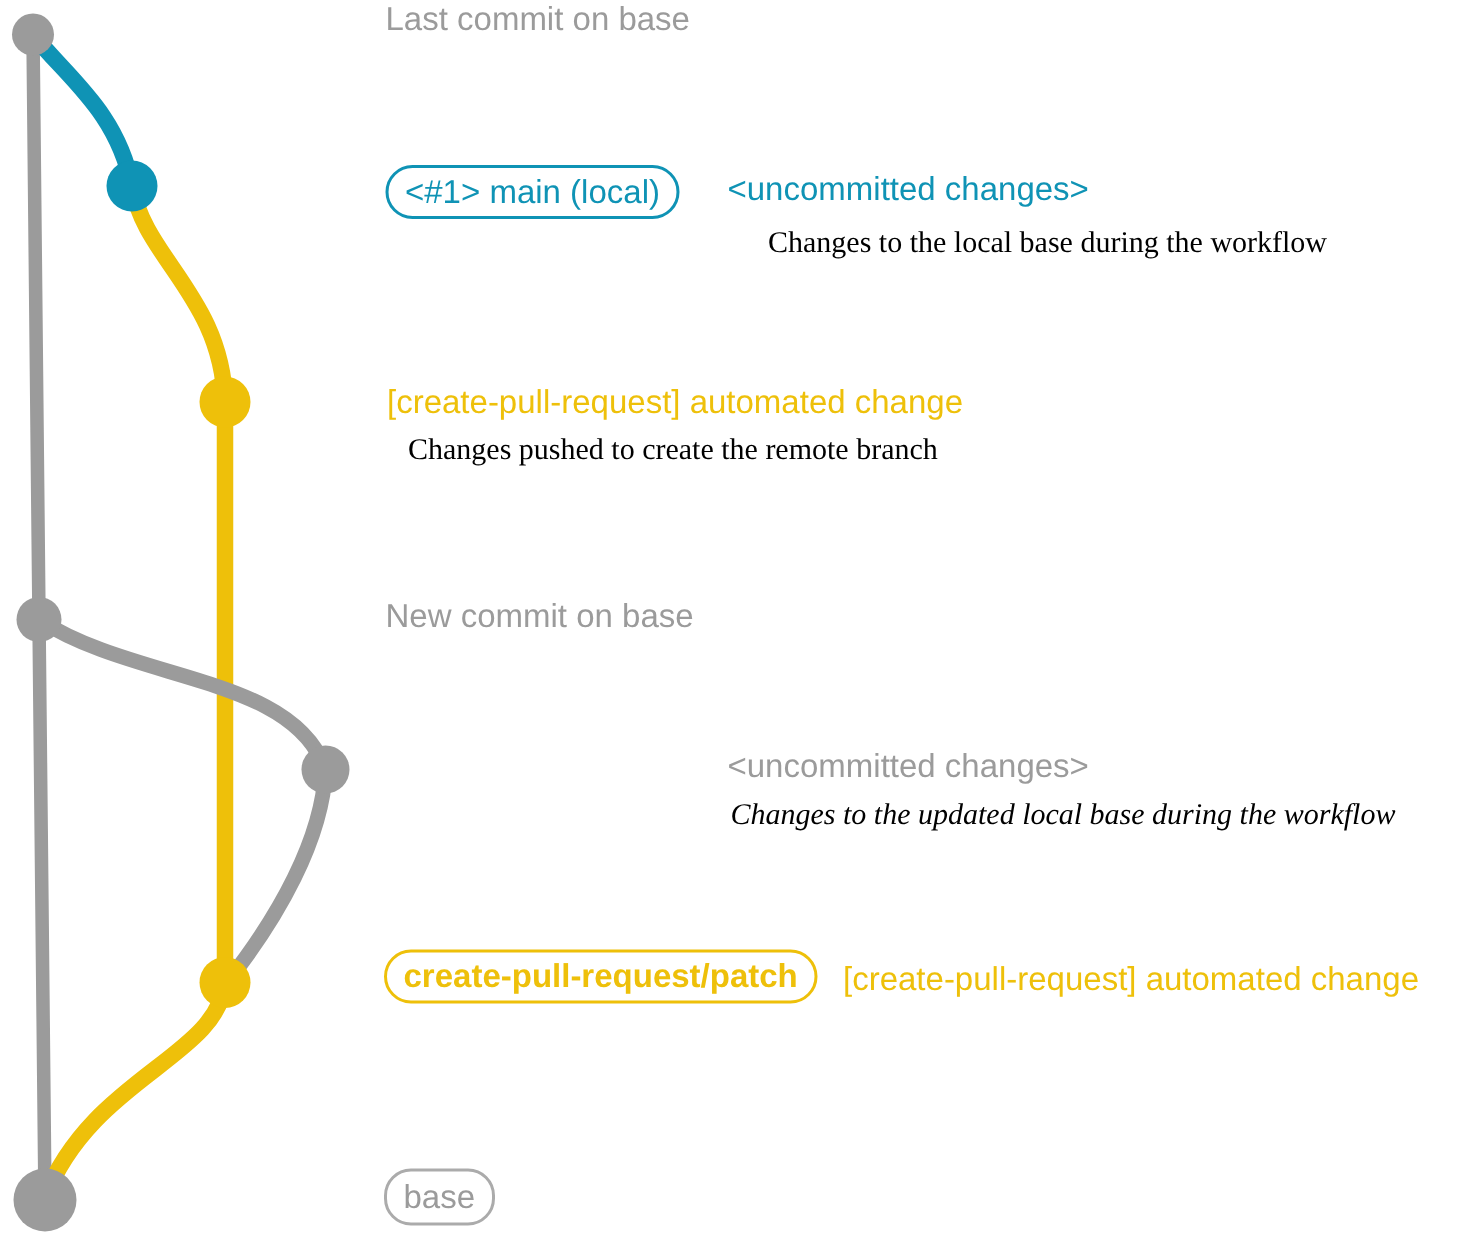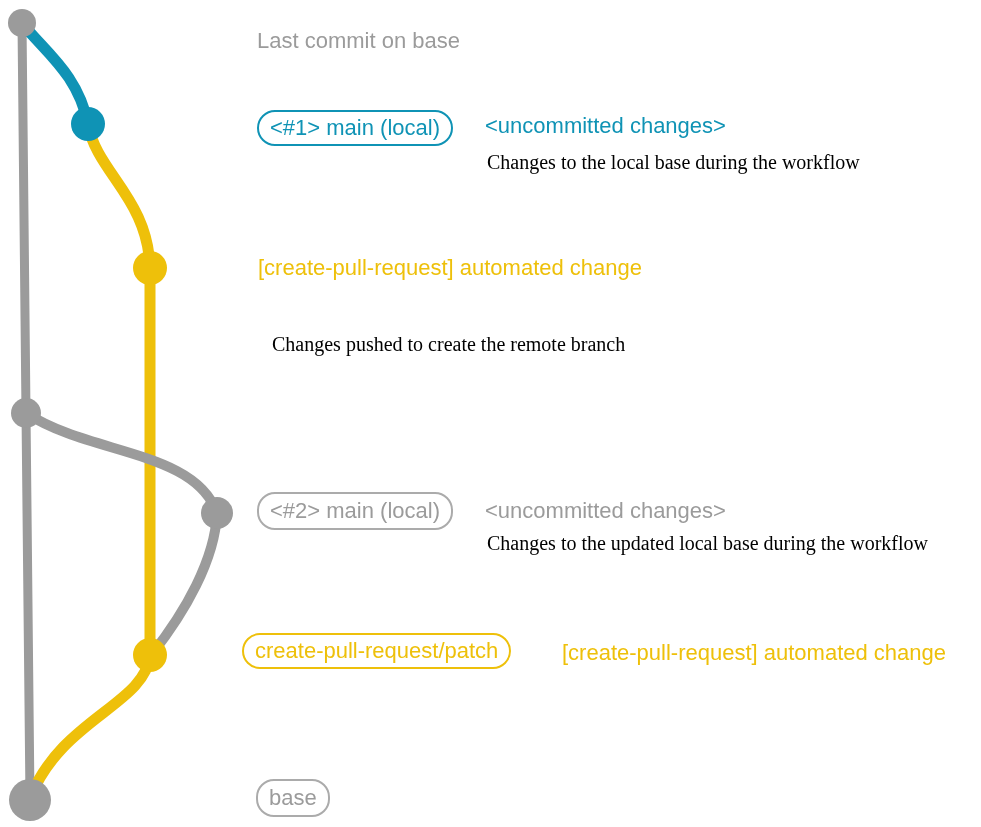--- a/index.html
+++ b/index.html
@@ -77,32 +77,32 @@
 
     <circle class="dot gray" cx="22" cy="23" r="14"></circle>
     <circle class="dot teal" cx="88" cy="124" r="17"></circle>
     <circle class="dot yellow" cx="150" cy="268" r="17"></circle>
     <circle class="dot gray" cx="26" cy="413" r="15"></circle>
     <circle class="dot gray" cx="217" cy="513" r="16"></circle>
     <circle class="dot yellow" cx="150" cy="655" r="17"></circle>
     <circle class="dot gray" cx="30" cy="800" r="21"></circle>
   </svg>
 
-  <div class="lbl gray" style="left:257px; top:28px;">Last commit on base</div>
+  <div class="lbl gray" style="left:257px; top:0;">Last commit on base</div>
 
   <div class="badge teal" style="left:257px; top:110px; height:36px;">&lt;#1&gt; main (local)</div>
   <div class="lbl teal" style="left:485px; top:113px;">&lt;uncommitted changes&gt;</div>
-  <div class="desc" style="left:487px; top:150px;">Changes to the local base during the workflow</div>
+  <div class="desc" style="left:512px; top:150px;">Changes to the local base during the workflow</div>
 
   <div class="lbl yellow" style="left:258px; top:255px;">[create-pull-request] automated change</div>
-  <div class="desc" style="left:272px; top:288px;margin-top:44px;">Changes pushed to create the remote branch</div>
+  <div class="desc" style="left:272px; top:288px;">Changes pushed to create the remote branch</div>
 
+  <div class="lbl gray" style="left:257px; top:398px;">New commit on base</div>
 
-  <div class="badge gray" style="left:257px; top:492px; height:38px;">&lt;#2&gt; main (local)</div>
   <div class="lbl gray" style="left:485px; top:498px;">&lt;uncommitted changes&gt;</div>
-  <div class="desc" style="left:487px; top:531px;">Changes to the updated local base during the workflow</div>
+  <div class="desc" style="left:487px; top:531px;font-style:italic;">Changes to the updated local base during the workflow</div>
 
-  <div class="badge yellow" style="left:242px; top:633px; height:28px;">create-pull-request/patch</div>
+  <div class="badge yellow" style="left:256px; top:633px; height:28px;font-weight:bold;">create-pull-request/patch</div>
   <div class="lbl yellow" style="left:562px; top:640px;">[create-pull-request] automated change</div>
 
   <div class="badge gray" style="left:256px; top:779px; height:38px;">base</div>
 
 </div>
 
 </body></html>

